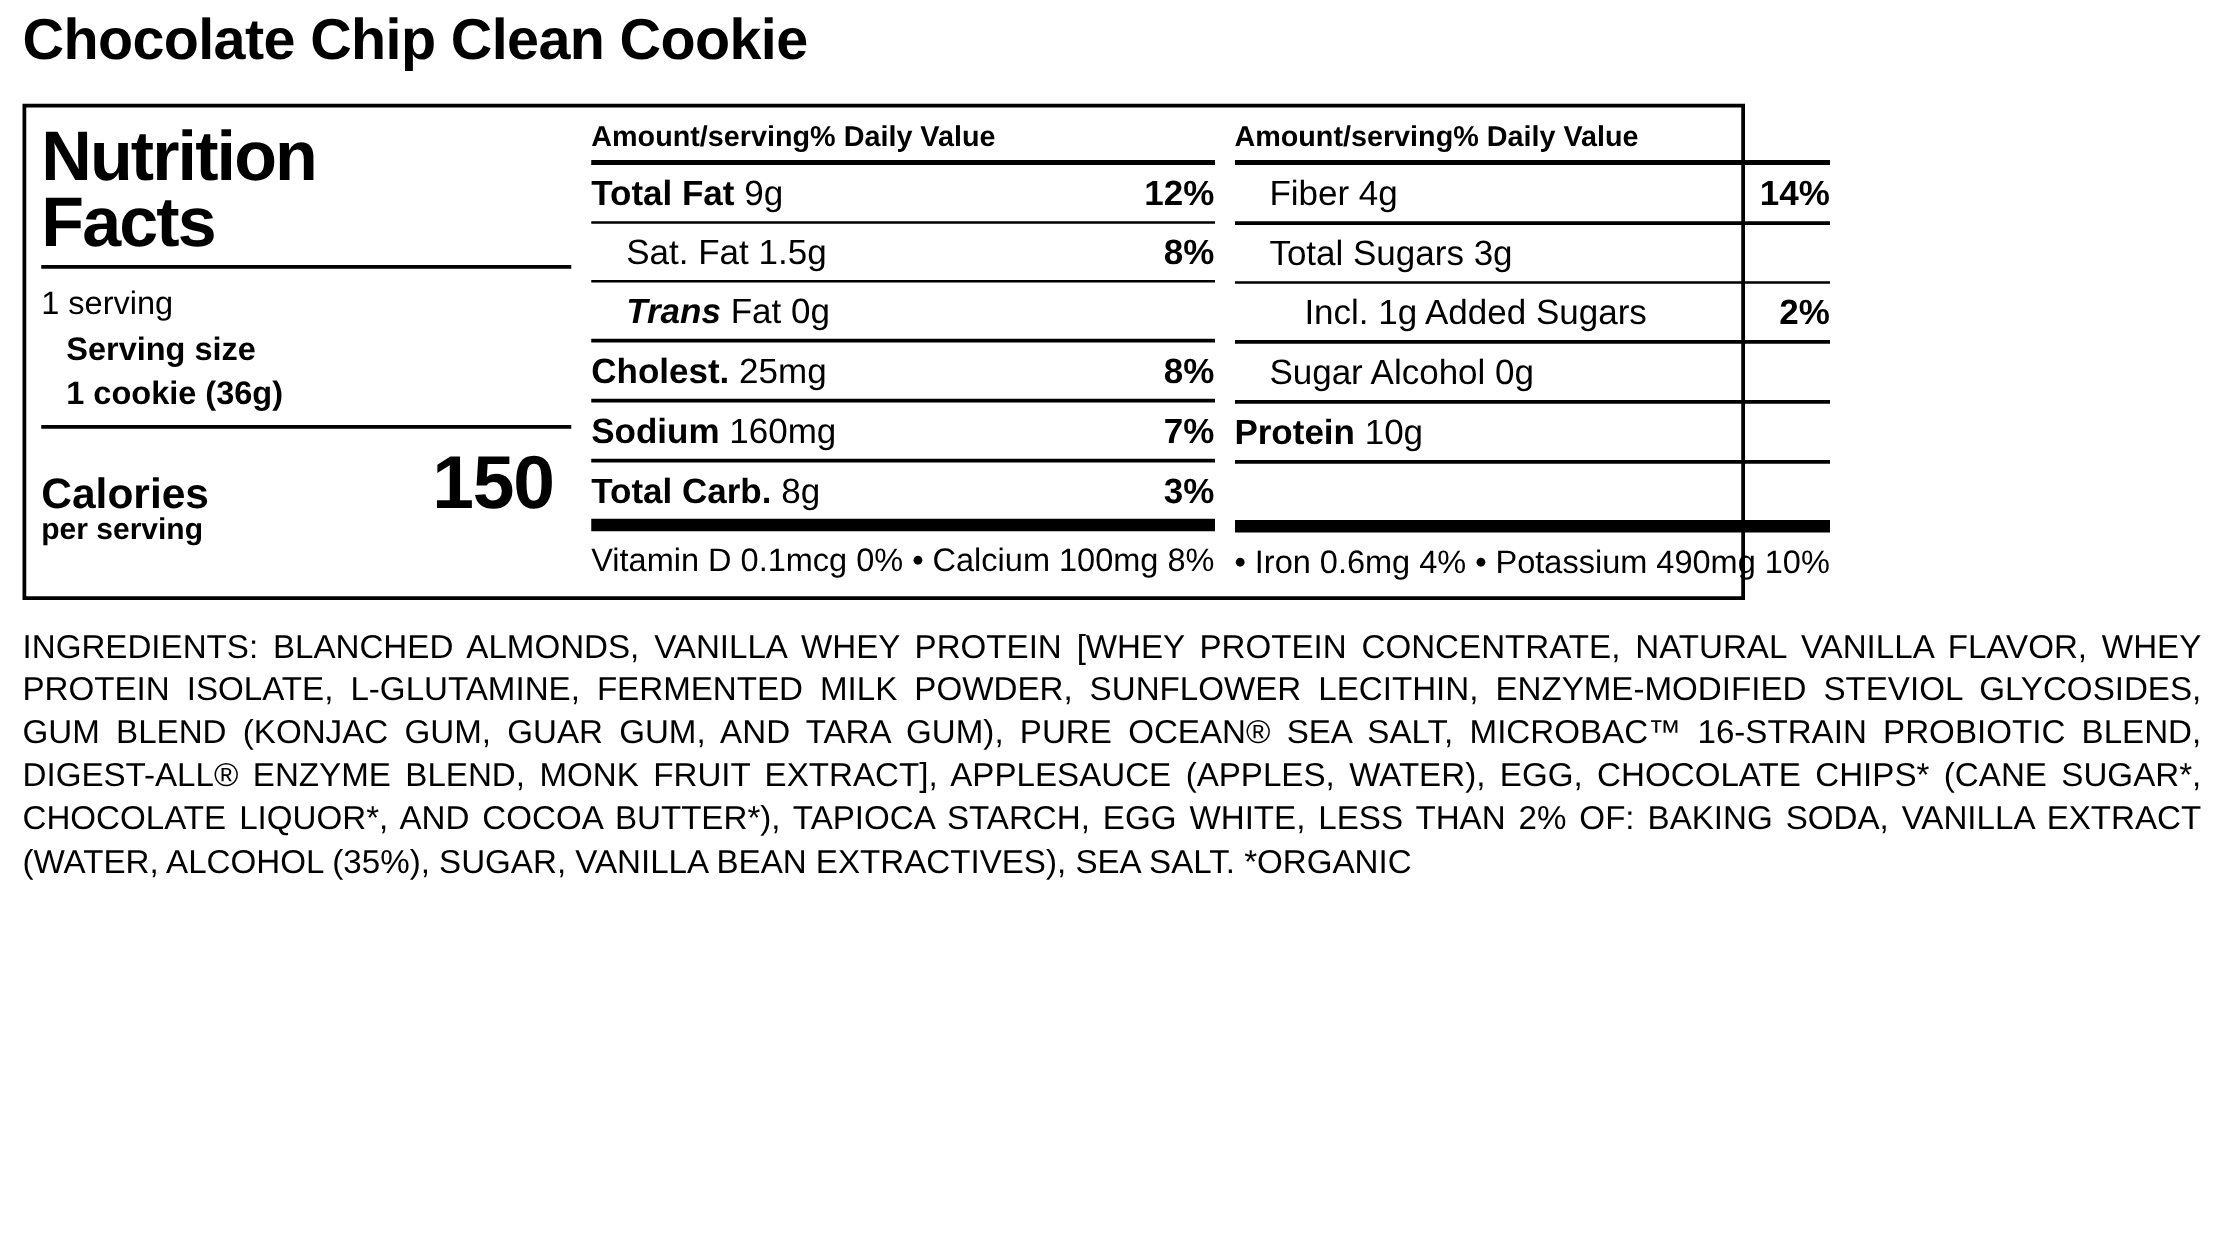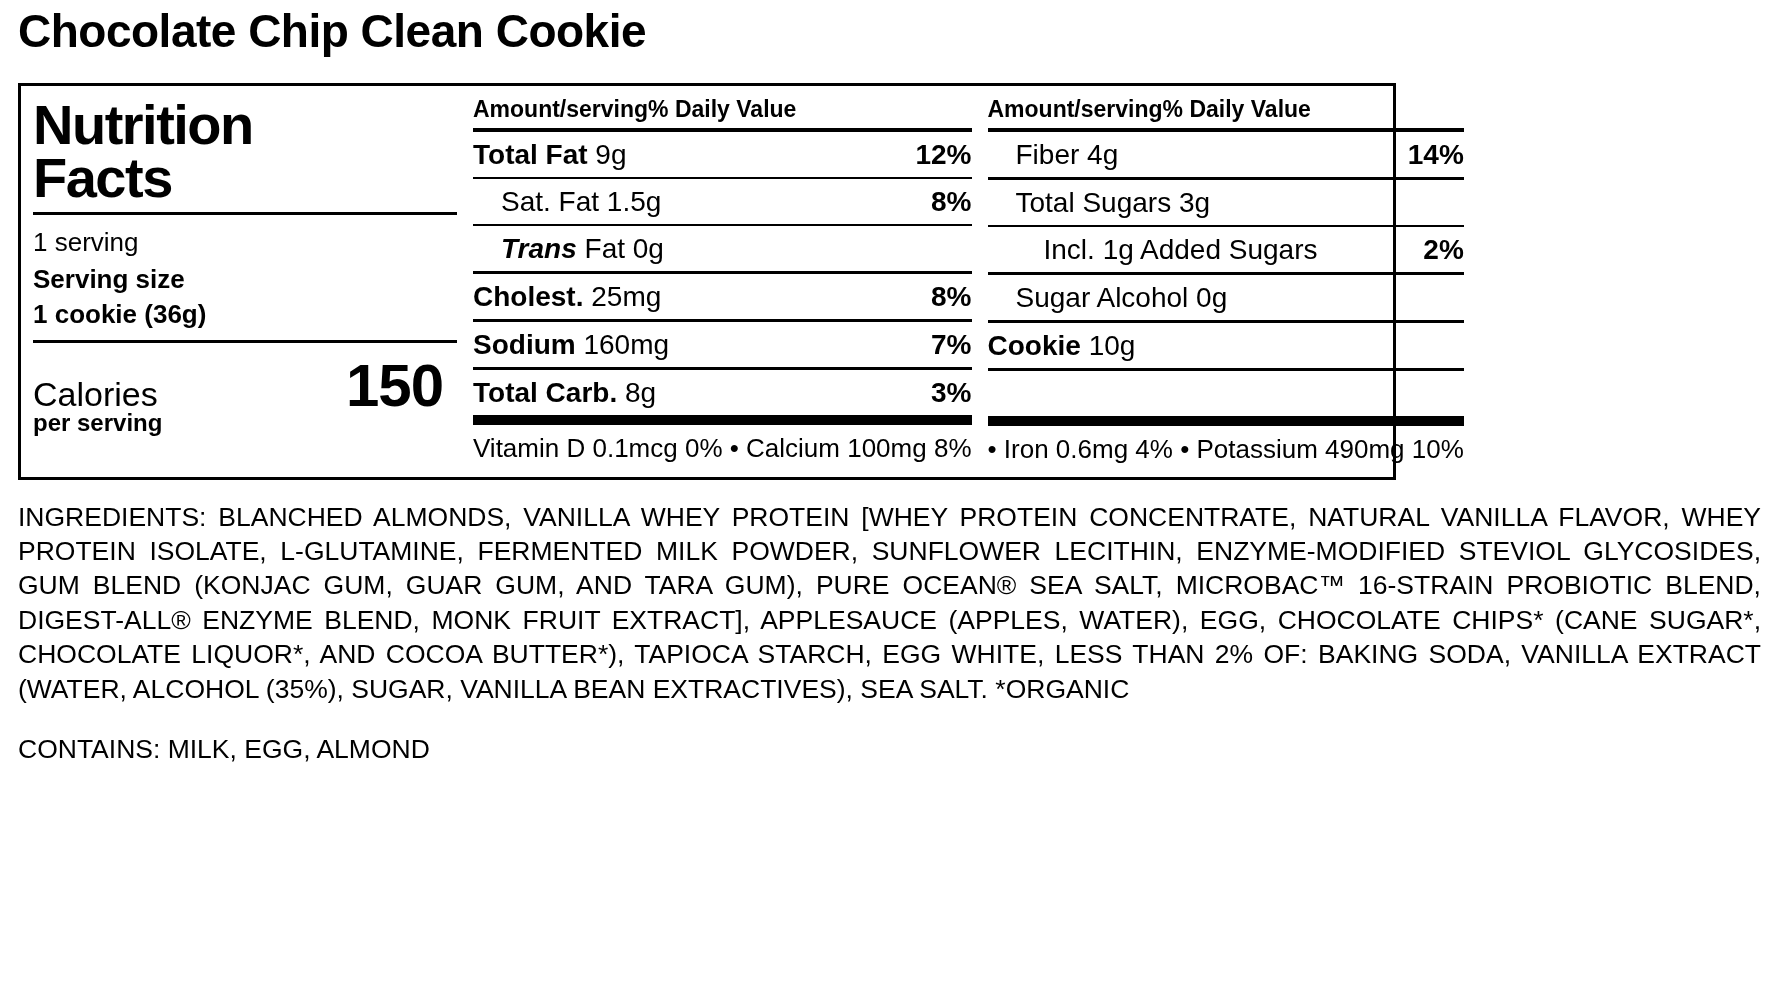--- a/index.html
+++ b/index.html
@@ -46,33 +46,33 @@
     line-height: 0.95;
     letter-spacing: -1.5px;
     margin-top: 2px;
   }
   .rule-med  { border-bottom: 3px solid #000; margin: 8px 0 0 0; }
   .nf-serv-line {
     font-size: 26px;
     margin-top: 10px;
     line-height: 1.35;
   }
-  .nf-serv-bold { font-weight: bold; }
+  .nf-serv-bold { font-weight: bold; margin-left: 20px; }
   .nf-cal-row {
     display: flex;
     align-items: baseline;
     justify-content: space-between;
     margin-top: 8px;
   }
   .nf-cal-label {
     line-height: 1.0;
   }
   .nf-cal-label .big {
     font-size: 34px;
-    font-weight: normal;
+    font-weight: bold;
     display: block;
   }
   .nf-cal-label .small {
     font-size: 24px;
     font-weight: bold;
     display: block;
   }
   .nf-cal-value {
     font-size: 60px;
     font-weight: bold;
@@ -220,32 +220,31 @@
           <span class="name indent2"><span>Incl. 1g Added Sugars</span></span>
           <span class="dv">2%</span>
         </div>
 
         <div class="nutrow">
           <span class="name indent1"><span>Sugar Alcohol 0g</span></span>
           <span class="dv"></span>
         </div>
 
         <div class="nutrow">
-          <span class="name"><b>Cookie</b><span> 10g</span></span>
+          <span class="name"><b>Protein</b><span> 10g</span></span>
           <span class="dv"></span>
         </div>
 
         <div class="nutrow" style="border-top:3px solid #000;">
           <span class="name">&nbsp;</span>
           <span class="dv"></span>
         </div>
 
         <div class="col-bottom-rule"></div>
         <div class="micros">• Iron 0.6mg 4% • Potassium 490mg 10%</div>
       </div>
 
     </div>
   </div>
 
   <div class="ingredients">INGREDIENTS: BLANCHED ALMONDS, VANILLA WHEY PROTEIN [WHEY PROTEIN CONCENTRATE, NATURAL VANILLA FLAVOR, WHEY PROTEIN ISOLATE, L-GLUTAMINE, FERMENTED MILK POWDER, SUNFLOWER LECITHIN, ENZYME-MODIFIED STEVIOL GLYCOSIDES, GUM BLEND (KONJAC GUM, GUAR GUM, AND TARA GUM), PURE OCEAN® SEA SALT, MICROBAC™ 16-STRAIN PROBIOTIC BLEND, DIGEST-ALL® ENZYME BLEND, MONK FRUIT EXTRACT], APPLESAUCE (APPLES, WATER), EGG, CHOCOLATE CHIPS* (CANE SUGAR*, CHOCOLATE LIQUOR*, AND COCOA BUTTER*), TAPIOCA STARCH, EGG WHITE, LESS THAN 2% OF: BAKING SODA, VANILLA EXTRACT (WATER, ALCOHOL (35%), SUGAR, VANILLA BEAN EXTRACTIVES), SEA SALT. *ORGANIC</div>
-  <div class="contains">CONTAINS: MILK, EGG, ALMOND</div>
 
 </div>
 
 </body></html>

